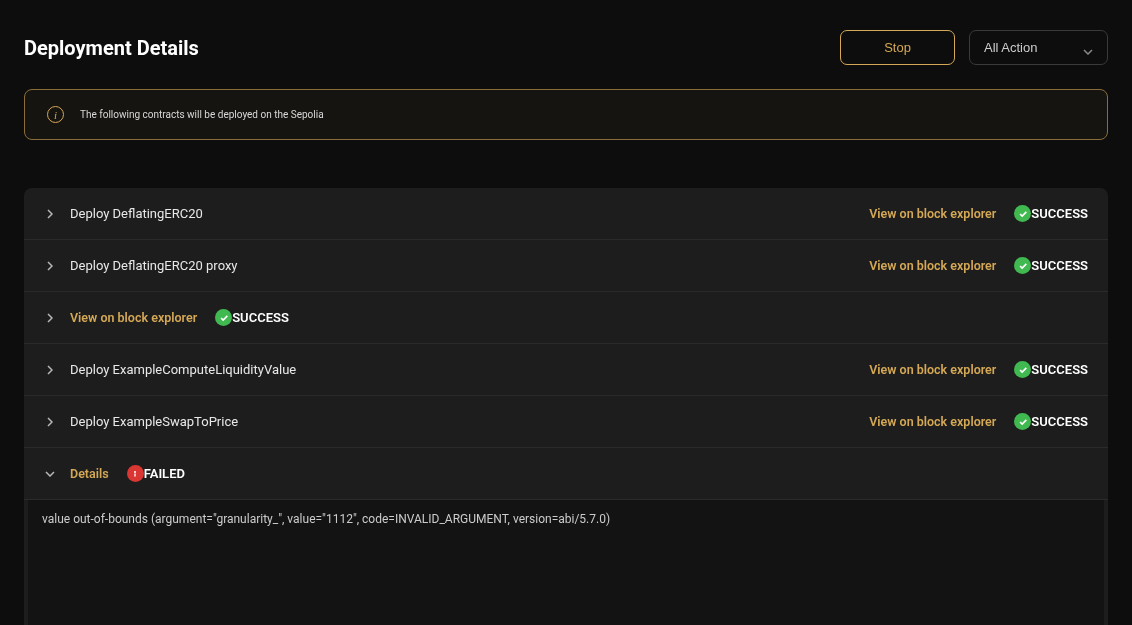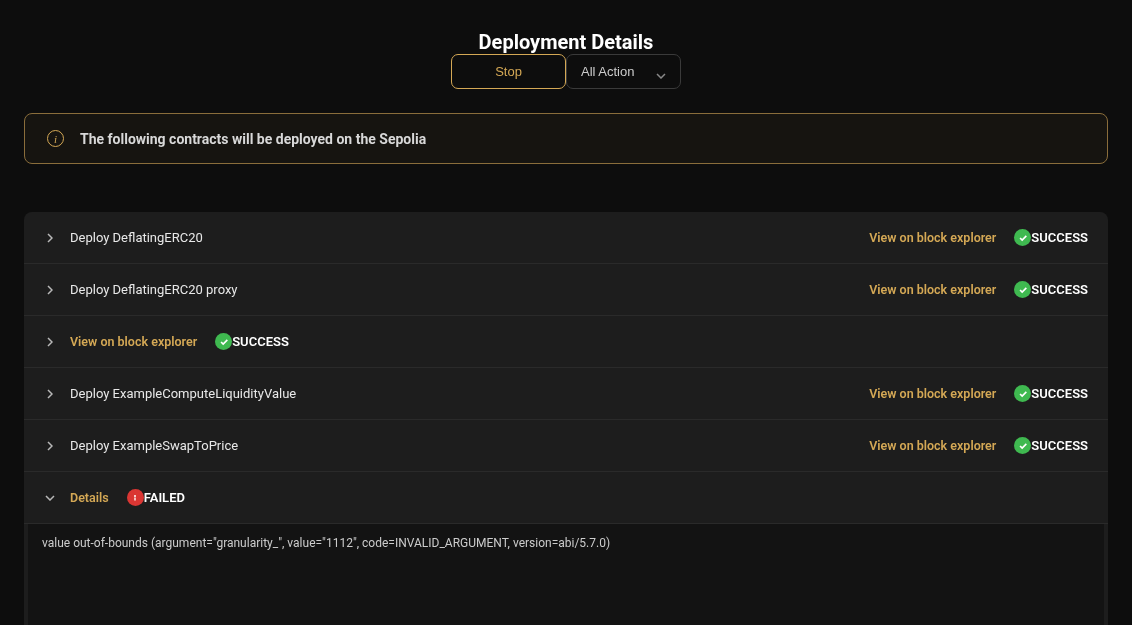--- a/index.html
+++ b/index.html
@@ -16,48 +16,47 @@
       overflow: hidden;
     }
     .container {
       padding: 30px 24px 0 24px;
     }
     .header {
       display: flex;
       justify-content: space-between;
       align-items: center;
       margin-bottom: 24px;
-      flex-direction: column;
     }
     .page-title {
       font-size: 20px;
       font-weight: 700;
       color: #ffffff;
     }
     .header-actions {
       display: flex;
-      gap: 0;
+      gap: 14px;
     }
     .btn-stop {
       background: transparent;
       border: 1px solid #d4a855;
       color: #d4a855;
       padding: 9px 0;
       width: 115px;
       border-radius: 7px;
       font-size: 13px;
       cursor: pointer;
       text-align: center;
     }
     .btn-dropdown {
       background: transparent;
       border: 1px solid #3a3a3a;
       color: #cccccc;
       padding: 9px 14px;
-      width: 115px;
+      width: 139px;
       border-radius: 7px;
       font-size: 13px;
       cursor: pointer;
       display: flex;
       align-items: center;
       justify-content: space-between;
     }
     .chevron-down {
       width: 10px;
       height: 10px;
@@ -81,23 +80,22 @@
       display: flex;
       align-items: center;
       justify-content: center;
       color: #d4a855;
       font-size: 11px;
       flex-shrink: 0;
       font-family: Georgia, serif;
       font-style: italic;
     }
     .info-text {
-      font-size: 14px;
+      font-size: 10px;
       color: #d8d8d8;
-      font-weight: bold;
     }
     .deploy-list {
       background: #1d1d1d;
       border-radius: 8px;
       overflow: hidden;
       margin-top: 48px;
     }
     .deploy-item {
       display: flex;
       align-items: center;

